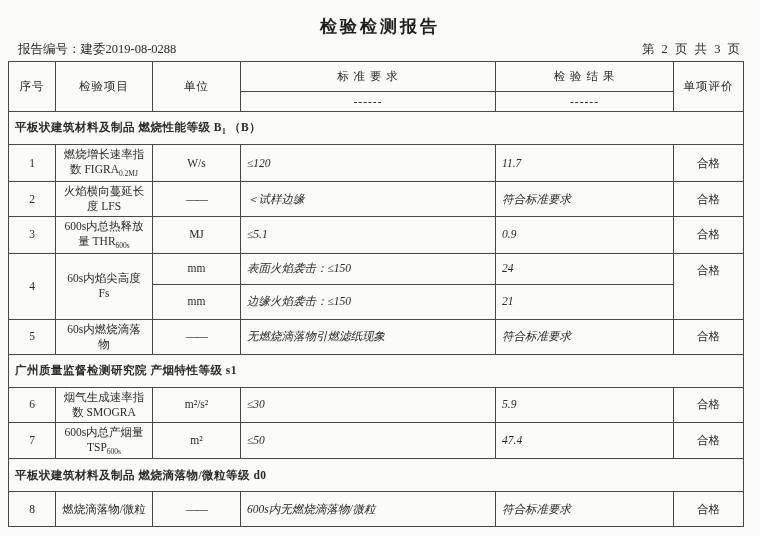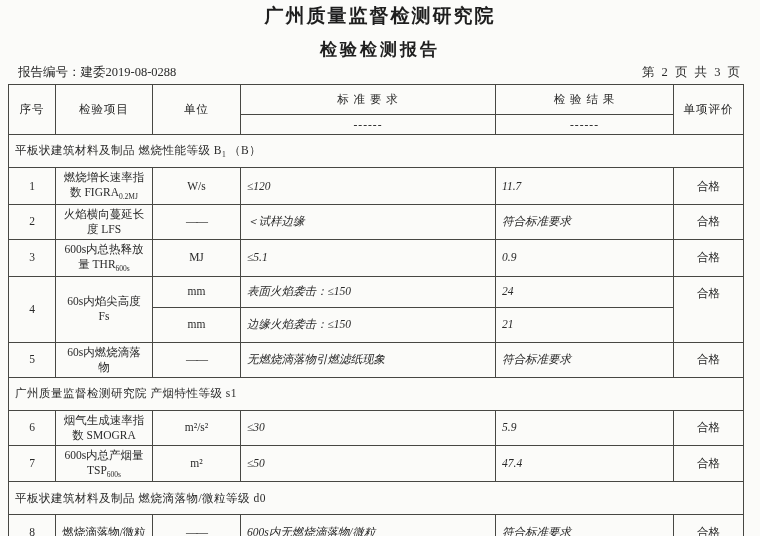--- a/index.html
+++ b/index.html
@@ -40,38 +40,37 @@
     box-sizing:border-box;
   }
   tr.hdr1{height:30px;}
   tr.hdr2{height:20px;}
   tr.section{height:33px;}
   tr.data{height:35px;}
   tr.data-sub1{height:31px;}
   td.c-hdr{text-align:center;font-size:12.5px;letter-spacing:1px;}
   td.c-dash{text-align:center;font-size:8px;color:#6c6c68;letter-spacing:1px;padding:0 6px;}
   td.section-title{
-    font-size:14.5px;font-weight:normal;letter-spacing:0.5px;
+    font-size:14.5px;font-weight:bold;letter-spacing:0.5px;
     padding-left:12px;color:#1f1f1f;
   }
   td.c-no{text-align:center;font-size:12px;}
   td.c-item{padding-left:8px;text-align:center;}
   td.c-unit{text-align:center;}
   td.c-std,td.c-res{padding-left:8px;font-style:italic;}
   td.c-eval{text-align:center;}
   td.c-eval.top-anchored{vertical-align:top;padding-top:9px;}
   span.sub{font-size:7.5px;vertical-align:-3px;letter-spacing:0;}
   .dash-unit{letter-spacing:-1px;}
 </style>
 </head>
 <body>
 
 <div class="page">
   <div class="titles">
-    <div class="org-title">广州质量监督检测研究院</div>
     <div class="report-title">检验检测报告</div>
   </div>
   <div class="meta">
     <span class="report-no">报告编号：建委2019-08-0288</span>
     <span class="page-info">第 2 页 共 3 页</span>
   </div>
 
   <table class="report">
     <colgroup>
       <col style="width:47px">

